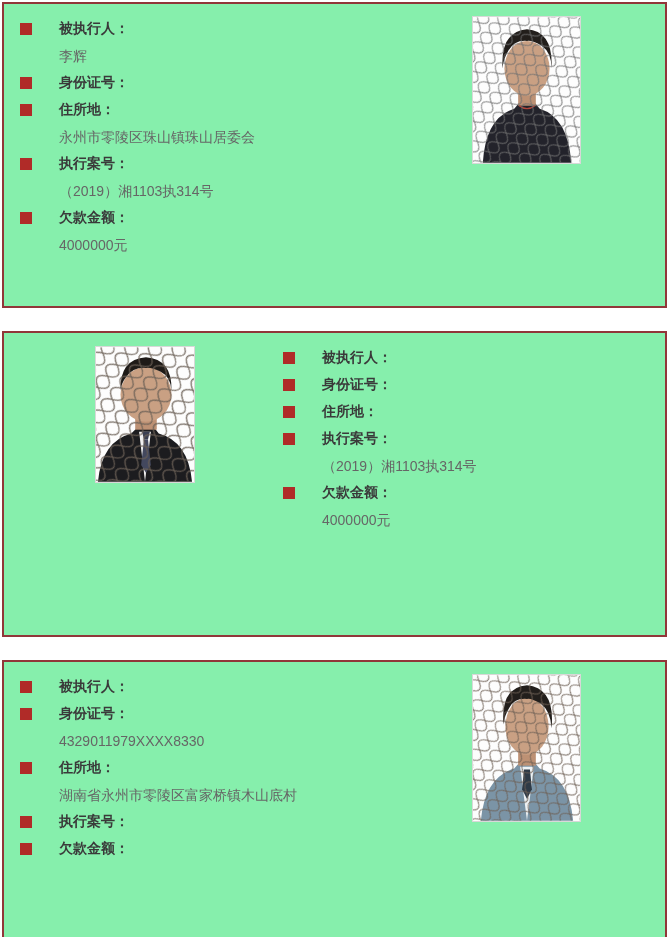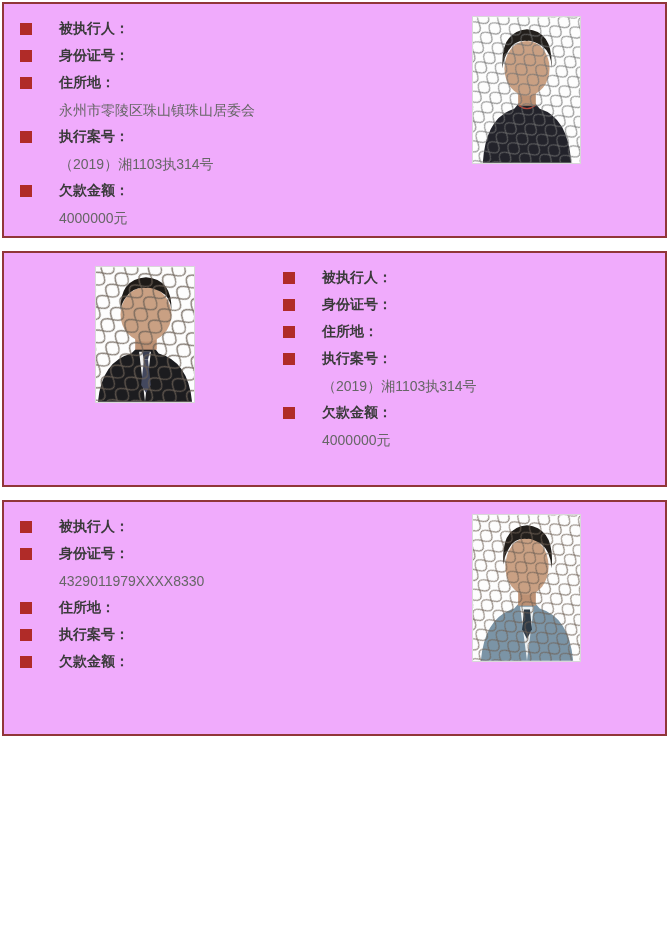--- a/index.html
+++ b/index.html
@@ -7,24 +7,24 @@
   body {
     width: 669px;
     height: 937px;
     background: #ffffff;
     padding-top: 2px;
     font-family: "Liberation Sans", "DejaVu Sans", sans-serif;
     overflow: hidden;
   }
   .card {
     position: relative;
-    margin: 0 2px 13px 2px;
-    height: 236px;
+    margin: 0 2px 23px 2px;
+    height: 306px;
     border: 2px solid #913639;
-    background: #f0abfc;
+    background: #86efac;
   }
   .card:last-child { margin-bottom: 0; }
 
   .info {
     position: absolute;
     top: 11px;
     left: 16px;
   }
   .card.photo-left .info { left: 279px; }
 
@@ -69,20 +69,21 @@
 </style>
 </head>
 <body>
 
 <div class="card photo-right">
   <div class="info">
     <div class="label-row">
       <span class="bullet"></span>
       <span class="label">被执行人：</span>
     </div>
+    <div class="value-row"><span class="value">李辉</span></div>
     <div class="label-row">
       <span class="bullet"></span>
       <span class="label">身份证号：</span>
     </div>
     <div class="label-row">
       <span class="bullet"></span>
       <span class="label">住所地：</span>
     </div>
     <div class="value-row"><span class="value">永州市零陵区珠山镇珠山居委会</span></div>
     <div class="label-row">
@@ -173,20 +174,21 @@
     </div>
     <div class="label-row">
       <span class="bullet"></span>
       <span class="label">身份证号：</span>
     </div>
     <div class="value-row"><span class="value">4329011979XXXX8330</span></div>
     <div class="label-row">
       <span class="bullet"></span>
       <span class="label">住所地：</span>
     </div>
+    <div class="value-row"><span class="value">湖南省永州市零陵区富家桥镇木山底村</span></div>
     <div class="label-row">
       <span class="bullet"></span>
       <span class="label">执行案号：</span>
     </div>
     <div class="label-row">
       <span class="bullet"></span>
       <span class="label">欠款金额：</span>
     </div>
   </div>
   <div class="photo">

